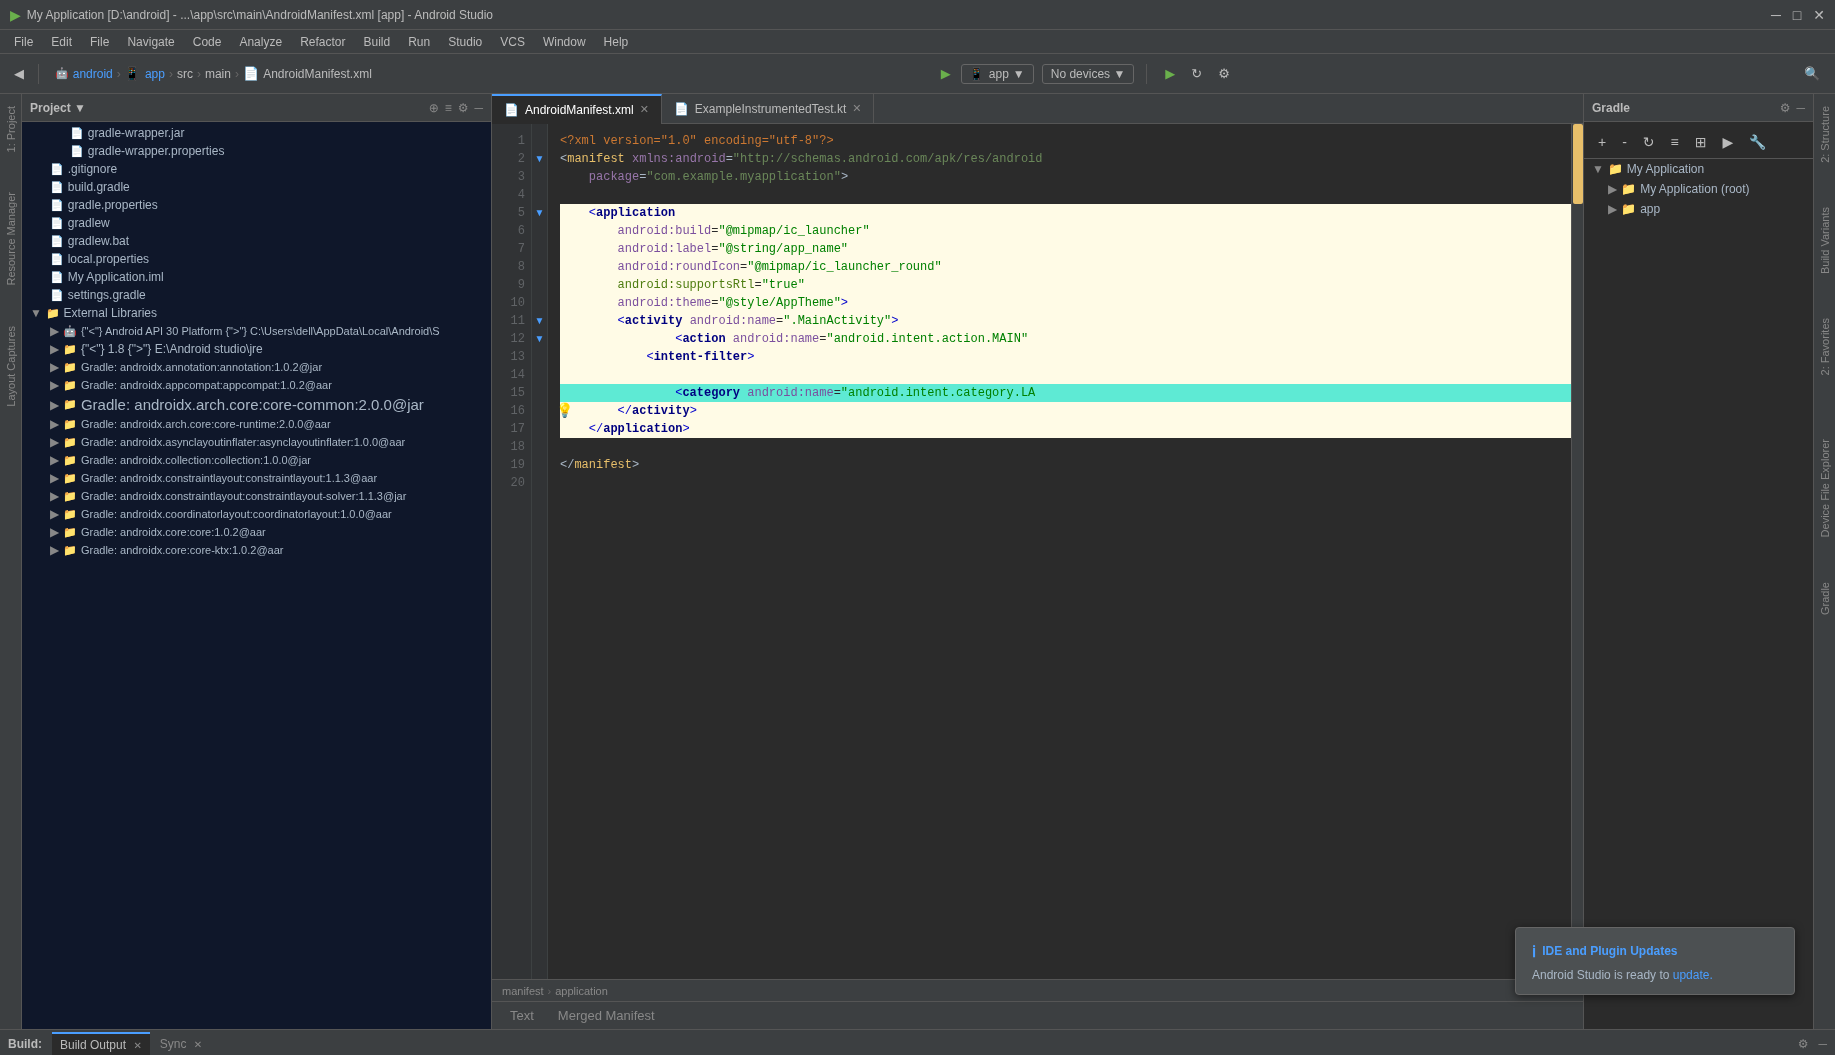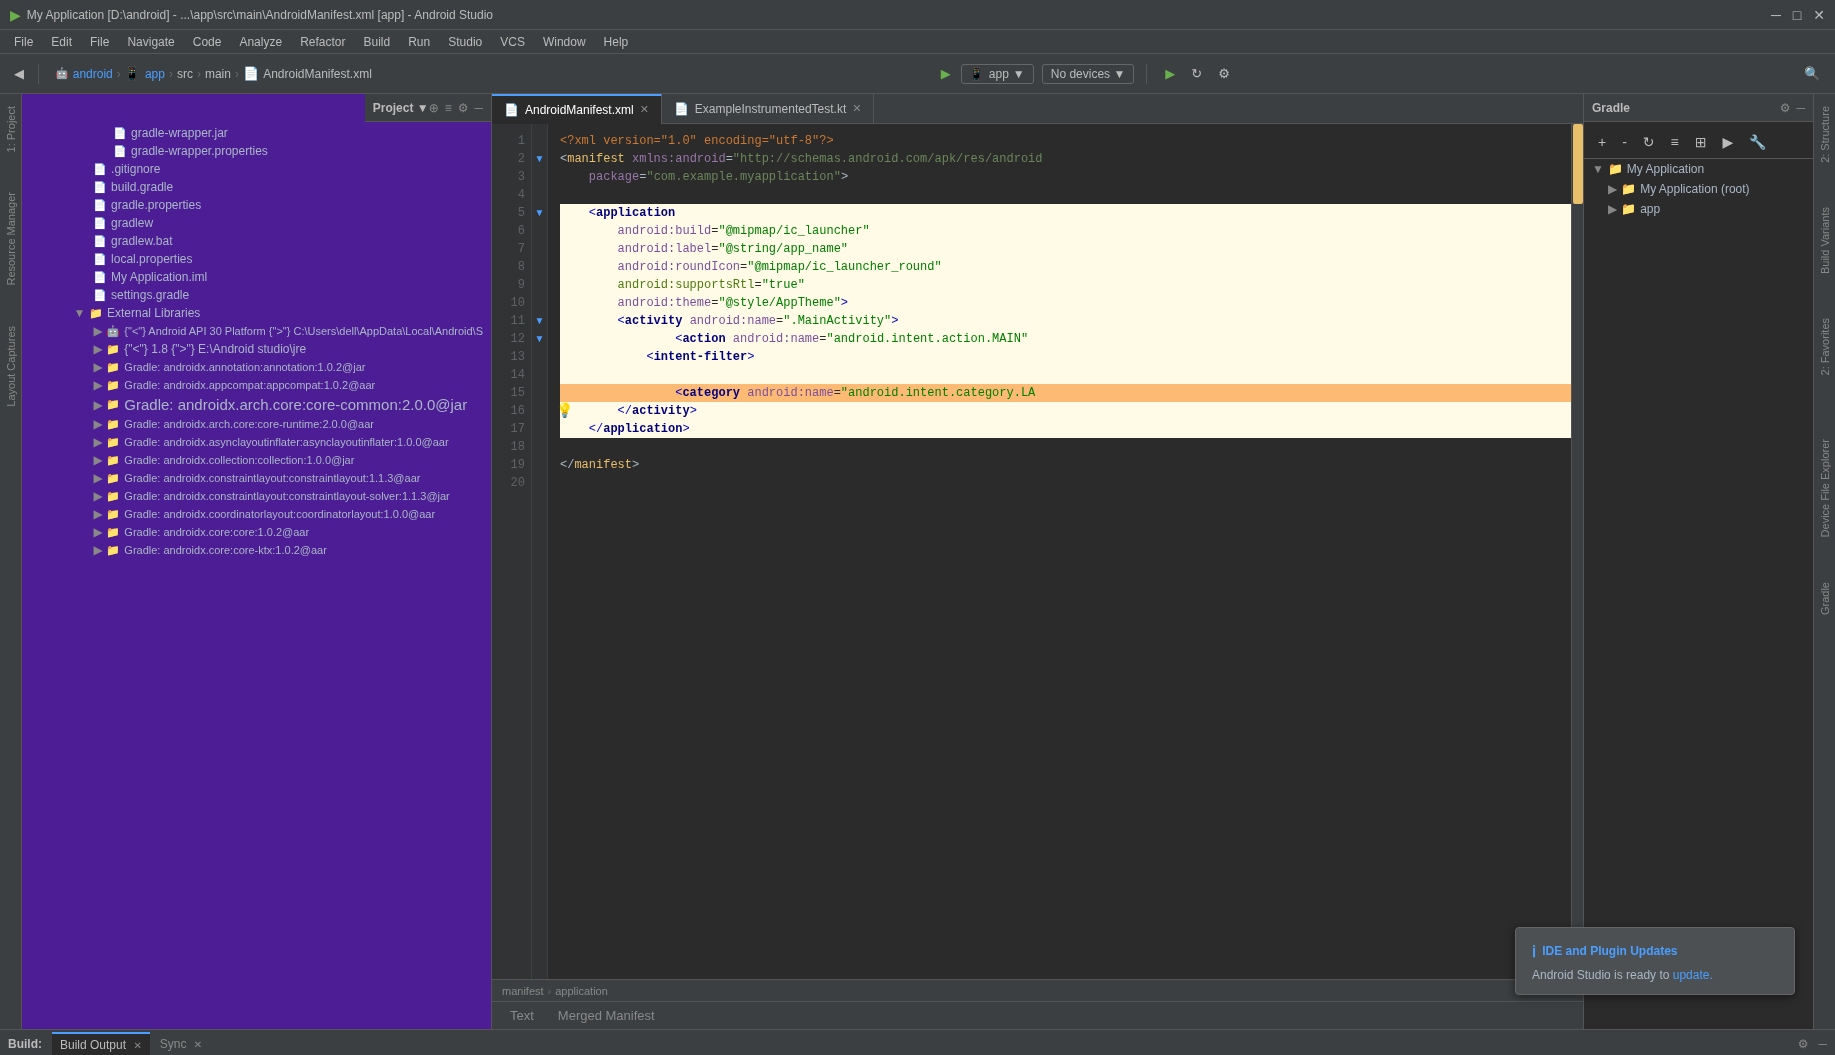--- a/index.html
+++ b/index.html
@@ -21,21 +21,21 @@
     .breadcrumb-bar { display: flex; align-items: center; gap: 4px; font-size: 12px; color: #bbb; margin-left: 8px; }
     .breadcrumb-sep { color: #666; }
 
     
     #main { display: flex; height: calc(1055px - 30px - 24px - 40px - 26px); }
 
     
     #left-strip { width: 22px; background: #3c3f41; border-right: 1px solid #555; display: flex; flex-direction: column; align-items: center; padding-top: 4px; gap: 2px; }
 
     
-    #project-panel { width: 470px; background: #4c1d95; border-right: 1px solid #555; display: flex; flex-direction: column; align-items: flex-end; }
+    #project-panel { width: 470px; background: #0f172a; border-right: 1px solid #555; display: flex; flex-direction: column; }
     #project-header { background: #3c3f41; padding: 4px 8px; display: flex; align-items: center; justify-content: space-between; border-bottom: 1px solid #555; height: 28px; }
     #project-header .panel-title { font-size: 12px; color: #bbb; font-weight: bold; }
     #project-header .panel-actions { display: flex; gap: 6px; color: #888; }
     #project-tree { flex: 1; overflow-y: auto; padding: 2px 0; }
     .tree-item { display: flex; align-items: center; padding: 2px 8px; cursor: pointer; font-size: 12px; color: #a9b7c6; }
     .tree-item .indent { display: inline-block; }
     .tree-icon { margin-right: 4px; font-size: 11px; }
     .tree-label { font-size: 12px; }
 
     
@@ -436,21 +436,21 @@
         </div>
 
         <div class="code-line highlighted" style="background:#fffbe6;">
           <span class="code-text" style="color:#2b2b2b;">            <span style="color:#0000cc;">&lt;</span><span style="color:#000080; font-weight:bold;">intent-filter</span><span style="color:#0000cc;">&gt;</span></span>
         </div>
 
         <div class="code-line highlighted" style="background:#fffbe6;">
           <span class="code-text">&nbsp;</span>
         </div>
 
-        <div class="code-line highlighted" style="background:#fdba74;">
+        <div class="code-line highlighted" style="background:#5eead4;">
           <span class="code-text" style="color:#2b2b2b;">                <span style="color:#0000cc;">&lt;</span><span style="color:#000080; font-weight:bold;">category</span> <span style="color:#7b4f9e;">android:name</span>=<span style="color:#008000;">"android.intent.category.LA</span></span>
         </div>
 
 
         <div class="code-line highlighted" style="background:#fffbe6; position:relative;">
           <span class="code-text" style="color:#2b2b2b;">        <span style="color:#0000cc;">&lt;/</span><span style="color:#000080; font-weight:bold;">activity</span><span style="color:#0000cc;">&gt;</span></span>
           <span style="position:absolute; left:-4px; top:0; color:#e8c020; font-size:14px;">💡</span>
         </div>
 
         <div class="code-line highlighted" style="background:#fffbe6;">

